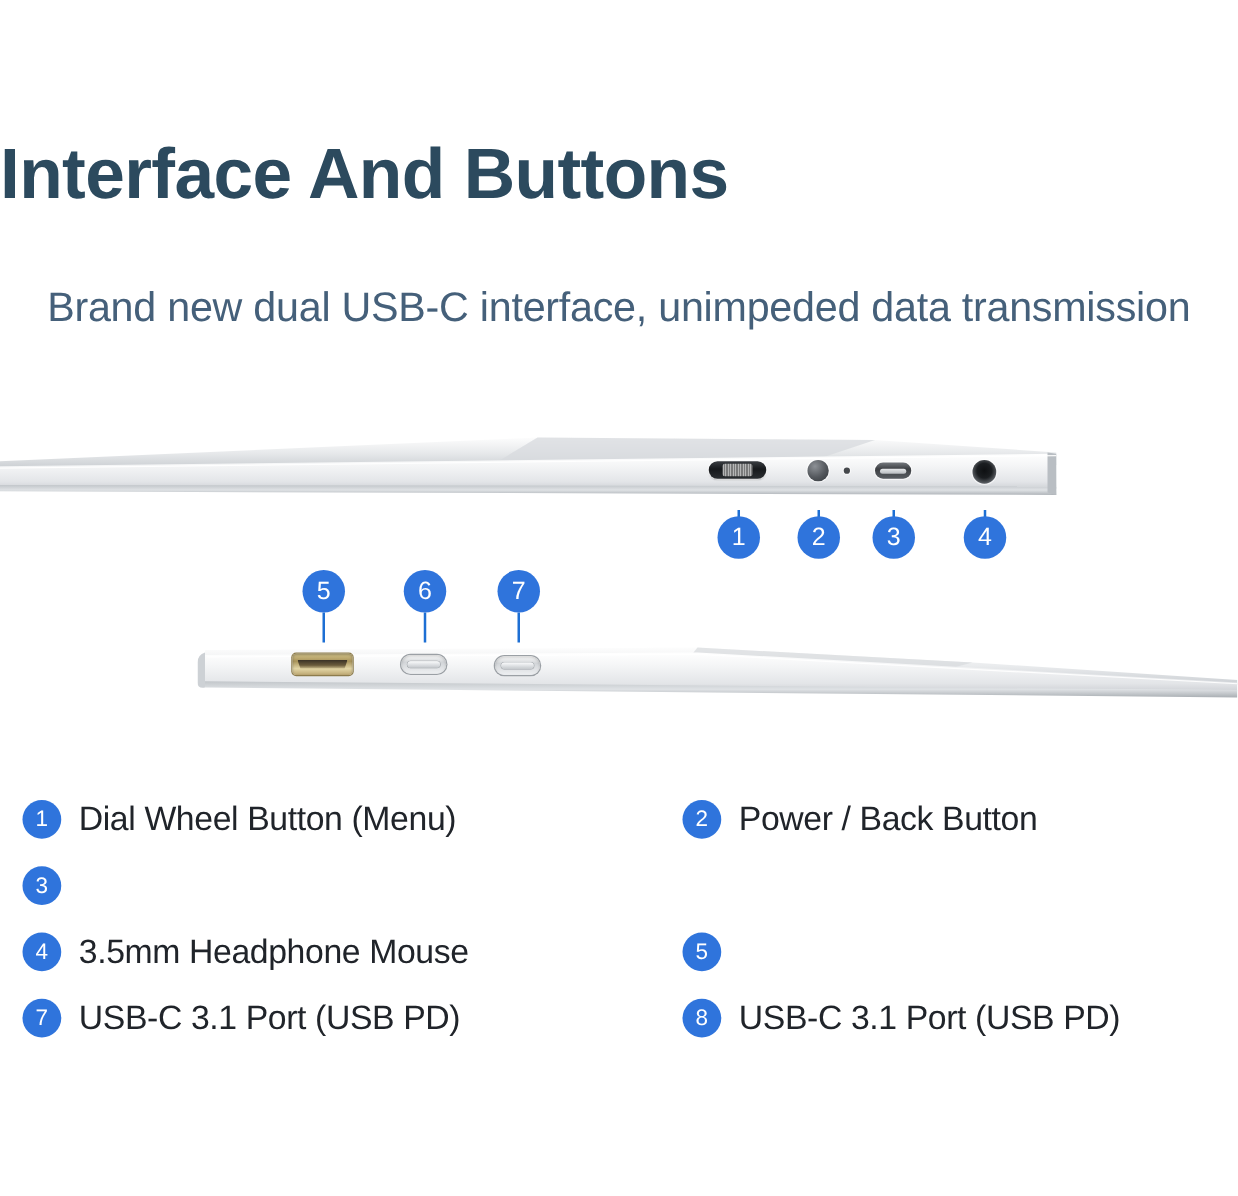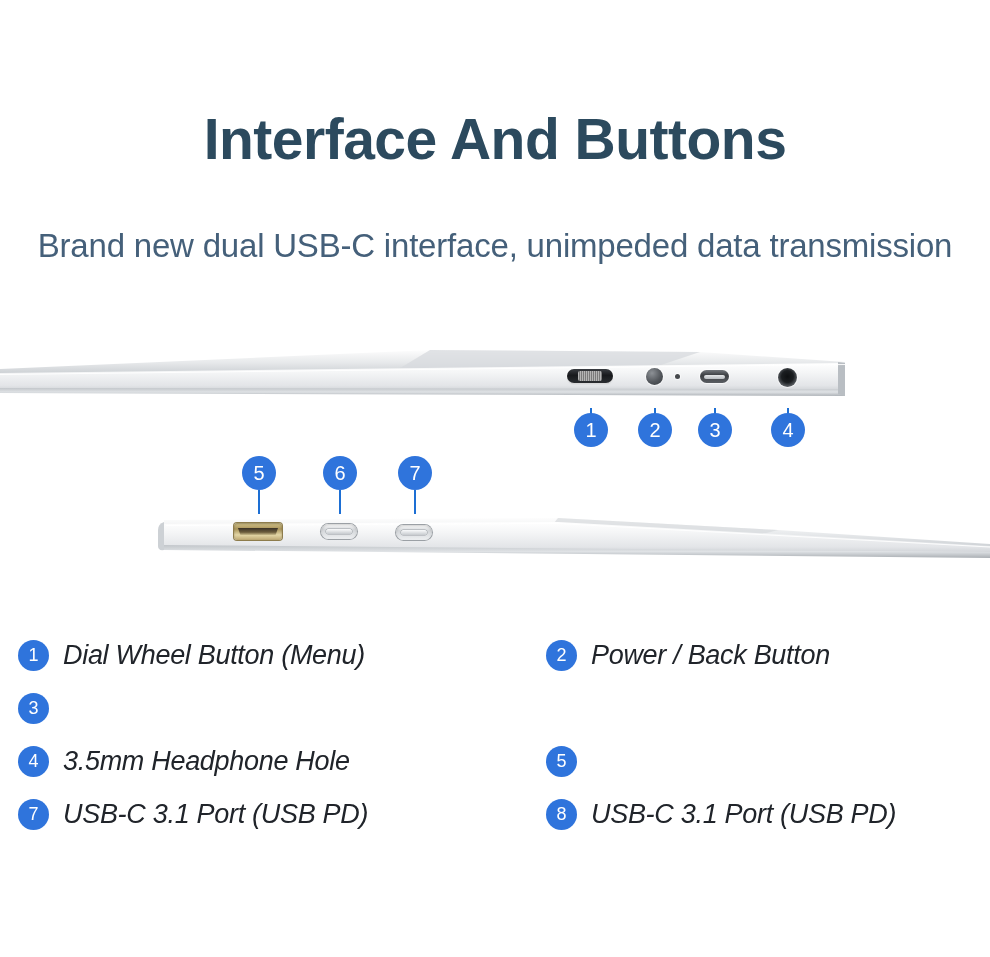--- a/index.html
+++ b/index.html
@@ -19,21 +19,21 @@
     height: 957px;
     background: #ffffff;
   }
 
   
   .page-title {
     position: absolute;
     top: 108px;
     left: 0;
     width: 990px;
-    text-align: center;
+    text-align: left;
     font-size: 57px;
     font-weight: 700;
     letter-spacing: -0.5px;
     color: #2c4a5e;
     line-height: 1.1;
   }
 
   .page-subtitle {
     position: absolute;
     top: 226px;
@@ -238,21 +238,20 @@
     text-align: center;
     font-weight: 400;
   }
 
   .legend-text {
     font-size: 27px;
     font-weight: 300;
     color: #20242a;
     letter-spacing: -0.3px;
     white-space: nowrap;
-    font-style: italic;
   }
 </style>
 </head>
 <body>
 
 <div id="page">
 
   <div class="page-title">Interface And Buttons</div>
 
   <div class="page-subtitle">Brand new dual USB-C interface, unimpeded data transmission</div>
@@ -393,21 +392,21 @@
 
     <div class="legend-row">
       <div class="legend-item full">
         <div class="legend-badge">3</div>
       </div>
     </div>
 
     <div class="legend-row">
       <div class="legend-item col-left">
         <div class="legend-badge">4</div>
-        <div class="legend-text">3.5mm Headphone Hole</div>
+        <div class="legend-text">3.5mm Headphone Mouse</div>
       </div>
       <div class="legend-item col-right">
         <div class="legend-badge">5</div>
       </div>
     </div>
 
     <div class="legend-row">
       <div class="legend-item col-left">
         <div class="legend-badge">7</div>
         <div class="legend-text">USB-C 3.1 Port (USB PD)</div>

